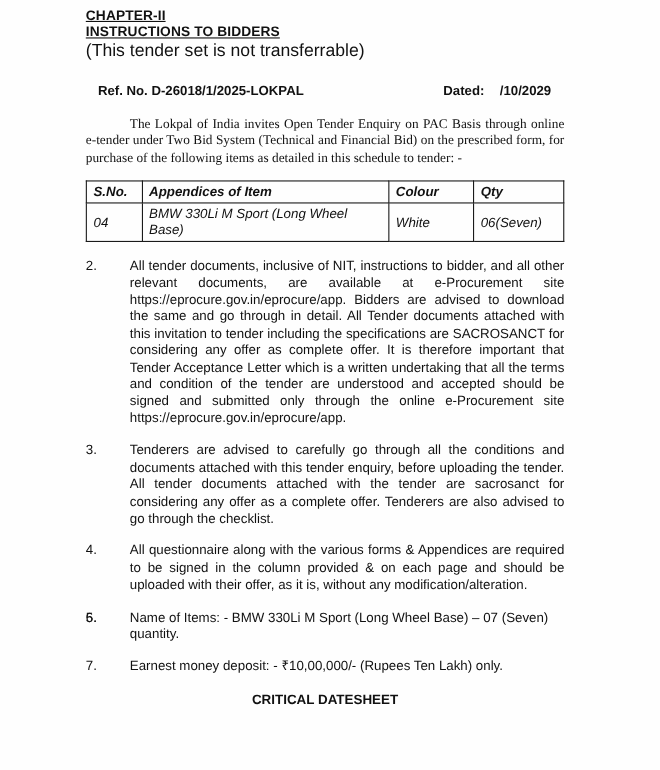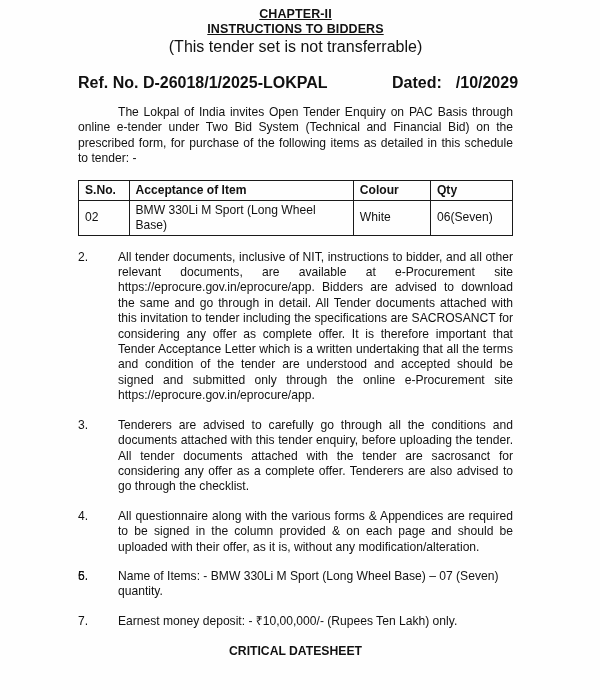--- a/index.html
+++ b/index.html
@@ -25,21 +25,20 @@
   }
   .content {
     position: absolute;
     left: 78px;
     top: 0;
     width: 435px;
   }
 
   
   .head-block {
-    text-align: center;
     padding-top: 7px;
   }
   .chapter-title,
   .doc-title {
     font-weight: bold;
     font-size: 12.5px;
     line-height: 15px;
     letter-spacing: 0.1px;
   }
   .chapter-title span,
@@ -51,33 +50,35 @@
     font-size: 16px;
     line-height: 17px;
     margin-top: 1px;
   }
 
   
   .ref-row {
     display: flex;
     margin-top: 20px;
     font-weight: bold;
-    font-size: 16px;
+    font-size: 12px;
     line-height: 15px;
+    margin-left: 11px;
   }
   .ref-no { flex: 0 0 314px; }
   .dated-label { margin-right: 14px; }
 
   
   p.para {
     margin: 0;
     font-size: 12.1px;
     line-height: 15.4px;
     text-align: justify;
     text-justify: inter-word;
+    font-family: Liberation Serif, serif;
   }
   p.intro {
     margin-top: 15px;
     text-indent: 40px;
   }
   .num-para {
     position: relative;
     margin-top: 14px;
     padding-left: 40px;
     font-size: 12.1px;
@@ -93,20 +94,21 @@
     text-align: left;
   }
   .num-para.last-left { text-align: left; }
 
   
   table.item-table {
     border-collapse: collapse;
     width: 435px;
     margin-top: 13px;
     font-size: 12.1px;
+    font-style: italic;
   }
   table.item-table th,
   table.item-table td {
     border: 1px solid #1a1a1a;
     padding: 2px 6px;
     line-height: 15px;
     text-align: left;
     vertical-align: middle;
   }
   table.item-table th { font-weight: bold; }
@@ -142,28 +144,28 @@
       <div class="dated-label">Dated:</div>
       <div>/10/2029</div>
     </div>
 
     <p class="para intro">The Lokpal of India invites Open Tender Enquiry on PAC Basis through online e-tender under Two Bid System (Technical and Financial Bid) on the prescribed form, for purchase of the following items as detailed in this schedule to tender: -</p>
 
     <table class="item-table">
       <thead>
         <tr>
           <th class="col-sno">S.No.</th>
-          <th class="col-desc">Acceptance of Item</th>
+          <th class="col-desc">Appendices of Item</th>
           <th class="col-col">Colour</th>
           <th class="col-qty">Qty</th>
         </tr>
       </thead>
       <tbody>
         <tr>
-          <td class="col-sno">02</td>
+          <td class="col-sno">04</td>
           <td class="col-desc">BMW 330Li M Sport (Long Wheel Base)</td>
           <td class="col-col">White</td>
           <td class="col-qty">06(Seven)</td>
         </tr>
       </tbody>
     </table>
 
     <div class="num-para">
       <span class="num">2.</span><span>All tender documents, inclusive of NIT, instructions to bidder, and all other relevant documents, are available at e-Procurement site https://eprocure.gov.in/eprocure/app. Bidders are advised to download the same and go through in detail. All Tender documents attached with this invitation to tender including the specifications are SACROSANCT for considering any offer as complete offer. It is therefore important that Tender Acceptance Letter which is a written undertaking that all the terms and condition of the tender are understood and accepted should be signed and submitted only through the online e-Procurement site https://eprocure.gov.in/eprocure/app.</span>
     </div>

